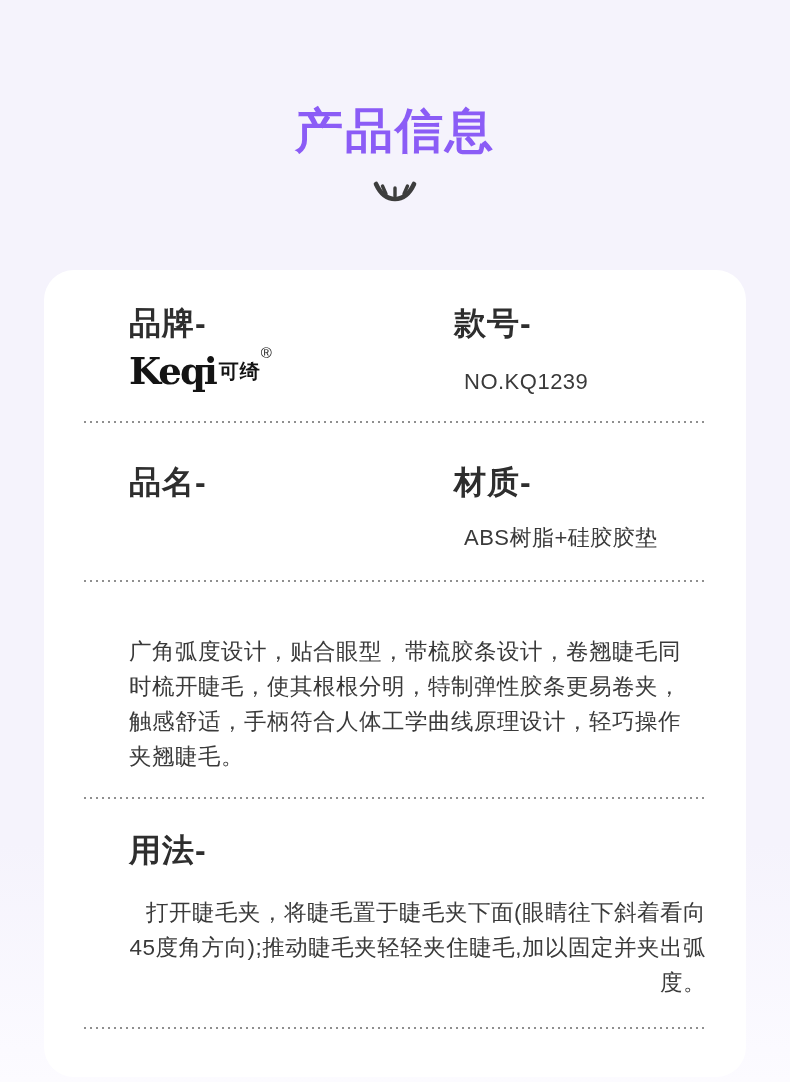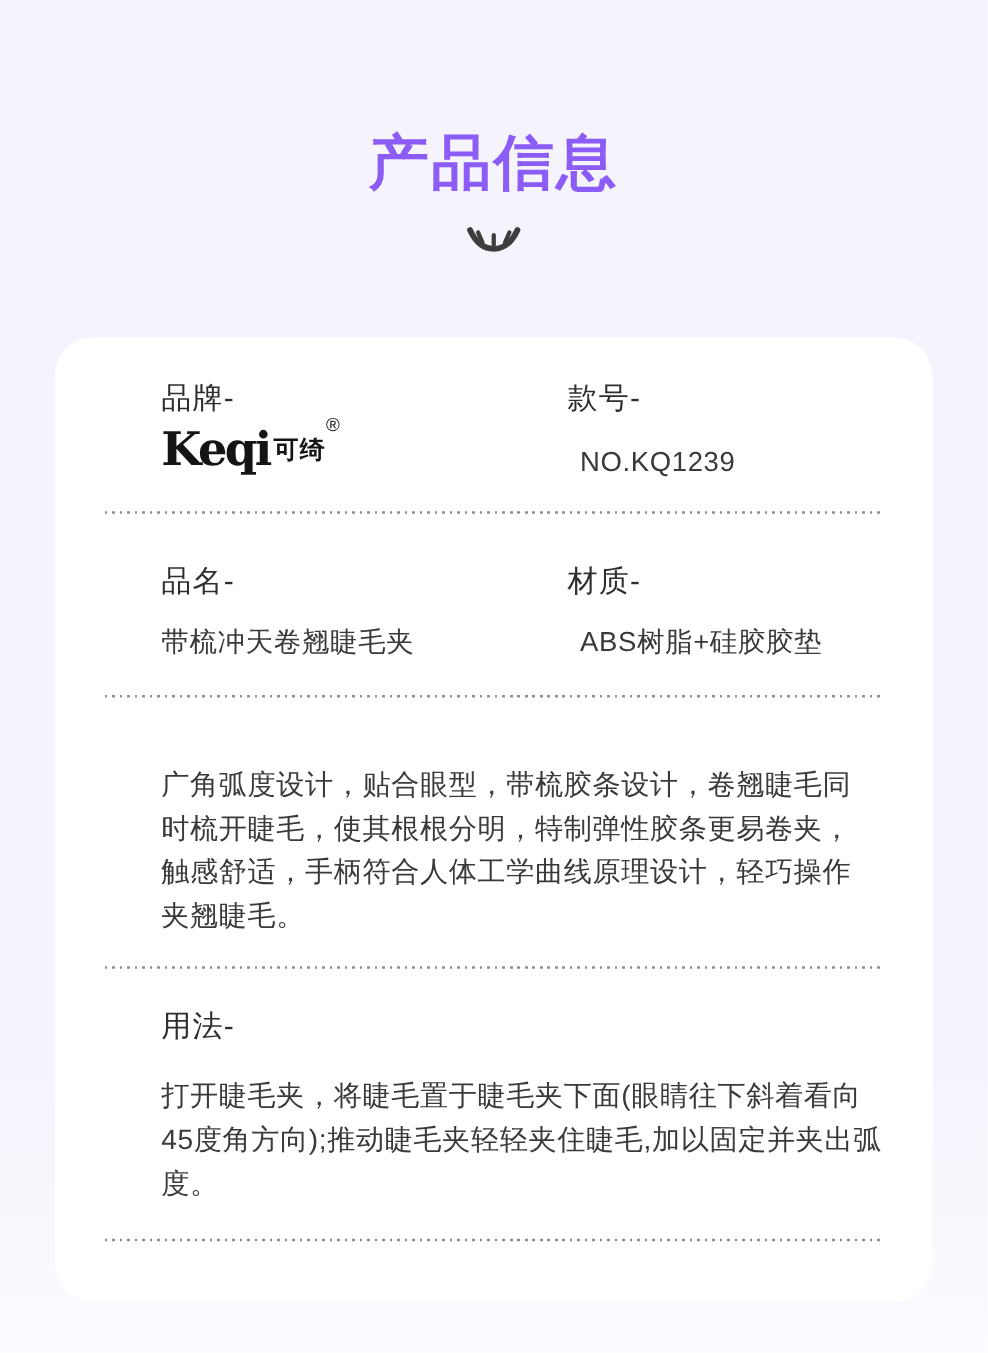--- a/index.html
+++ b/index.html
@@ -36,22 +36,22 @@
   .card {
     width: 702px;
     margin: 66px auto 0 auto;
     background: #ffffff;
     border-radius: 30px;
     padding: 0 40px 48px 40px;
     min-height: 764px;
   }
 
   .section-label {
-    font-size: 24px;
-    font-weight: 400;
+    font-size: 32px;
+    font-weight: 700;
     color: #2e2e2e;
     letter-spacing: 1px;
   }
   .section-value {
     font-size: 22px;
     color: #3a3a3a;
     letter-spacing: 0.5px;
   }
   .body-text {
     font-size: 22.5px;
@@ -104,21 +104,21 @@
     background-position: left center;
   }
 
   .row-name { padding-top: 38px; }
   .row-name .col-value { margin-top: 18px; }
   .row-name .right .col-value { padding-left: 10px; }
 
   .section { padding-left: 45px; padding-top: 30px; }
   .section .body-text { margin-top: 22px; }
   .func-text  { max-width: 565px; }
-  .usage-text { max-width: 590px; }
+  .usage-text { max-width: 590px; text-align: right; }
 
   .d1 { margin-top: 24px; }
   .d2 { margin-top: 26px; }
   .d3 { margin-top: 22px; }
   .d4 { margin-top: 26px; }
 </style>
 </head>
 <body>
 
 <div class="header">
@@ -147,21 +147,20 @@
     <div class="right">
       <div class="section-label">款号-</div>
       <div class="section-value model-value">NO.KQ1239</div>
     </div>
   </div>
   <div class="divider d1"></div>
 
   <div class="two-col row-name">
     <div class="left">
       <div class="section-label">品名-</div>
-      <div class="section-value col-value">带梳冲天卷翘睫毛夹</div>
     </div>
     <div class="right">
       <div class="section-label">材质-</div>
       <div class="section-value col-value">ABS树脂+硅胶胶垫</div>
     </div>
   </div>
   <div class="divider d2"></div>
 
   <div class="section">
     <div class="body-text func-text">广角弧度设计，贴合眼型，带梳胶条设计，卷翘睫毛同时梳开睫毛，使其根根分明，特制弹性胶条更易卷夹，触感舒适，手柄符合人体工学曲线原理设计，轻巧操作夹翘睫毛。</div>

